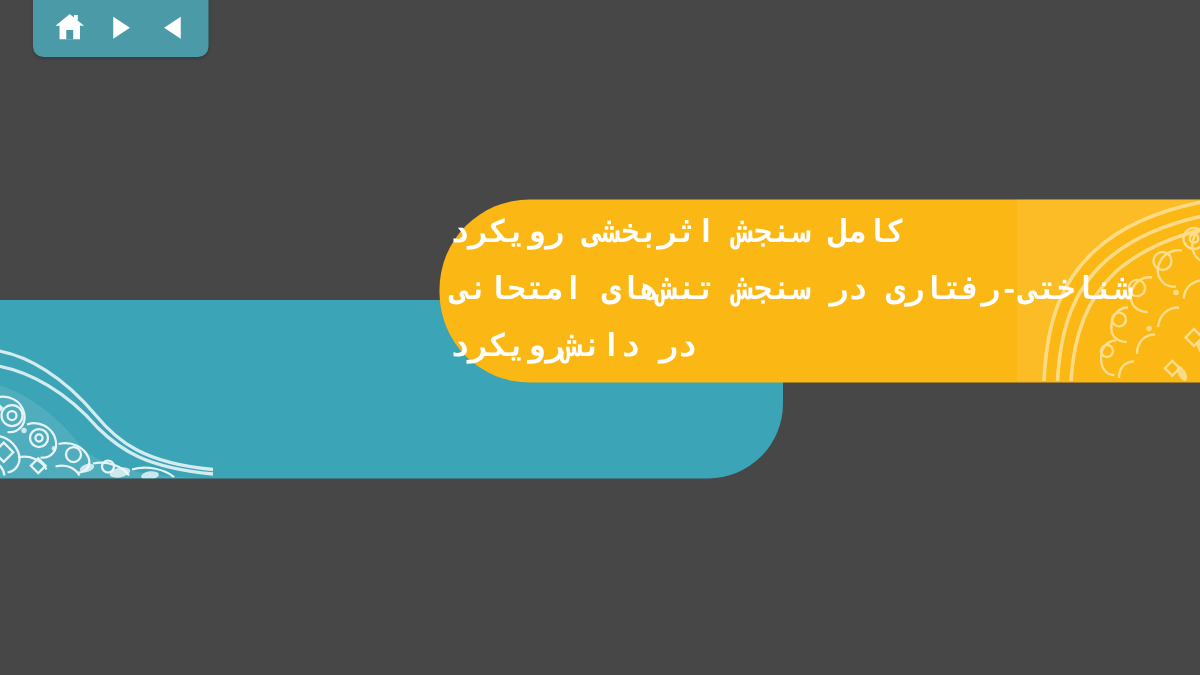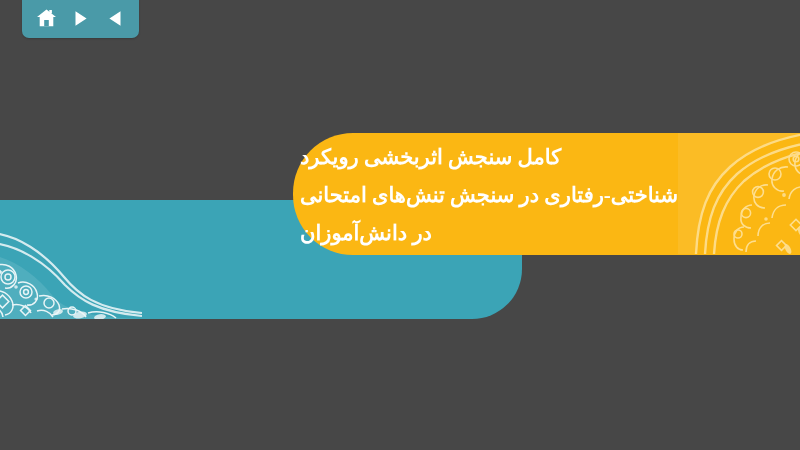--- a/index.html
+++ b/index.html
@@ -84,21 +84,21 @@
     display:flex;
     flex-direction:column;
     align-items:flex-end;
     justify-content:flex-start;
     padding:5px 8px 0 0;
     direction:rtl;
     z-index:5;
   }
   .title-line {
     color:#ffffff;
-    font-family:Liberation Serif, serif;
+    font-family:Liberation Mono, monospace;
     font-size:21px;
     font-weight:700;
     line-height:38px;
     white-space:nowrap;
     text-align:right;
     direction:rtl;
     unicode-bidi:bidi-override;
     letter-spacing:0px;
   }
 </style>
@@ -214,16 +214,16 @@
         <circle cx="106" cy="66" r="1.9"></circle>
         <circle cx="88" cy="90" r="1.8"></circle>
         <circle cx="160" cy="24" r="2"></circle>
       </g>
     </svg>
   </div>
 
   <div id="title-block">
     <div class="title-line">کامل سنجش اثربخشی رویکرد</div>
     <div class="title-line">شناختی-رفتاری در سنجش تنش‌های امتحانی</div>
-    <div class="title-line">در دانش‌آموزان</div>
+    <div class="title-line">در دانش‌رویکرد</div>
   </div>
 
 </div>
 
 </body></html>

